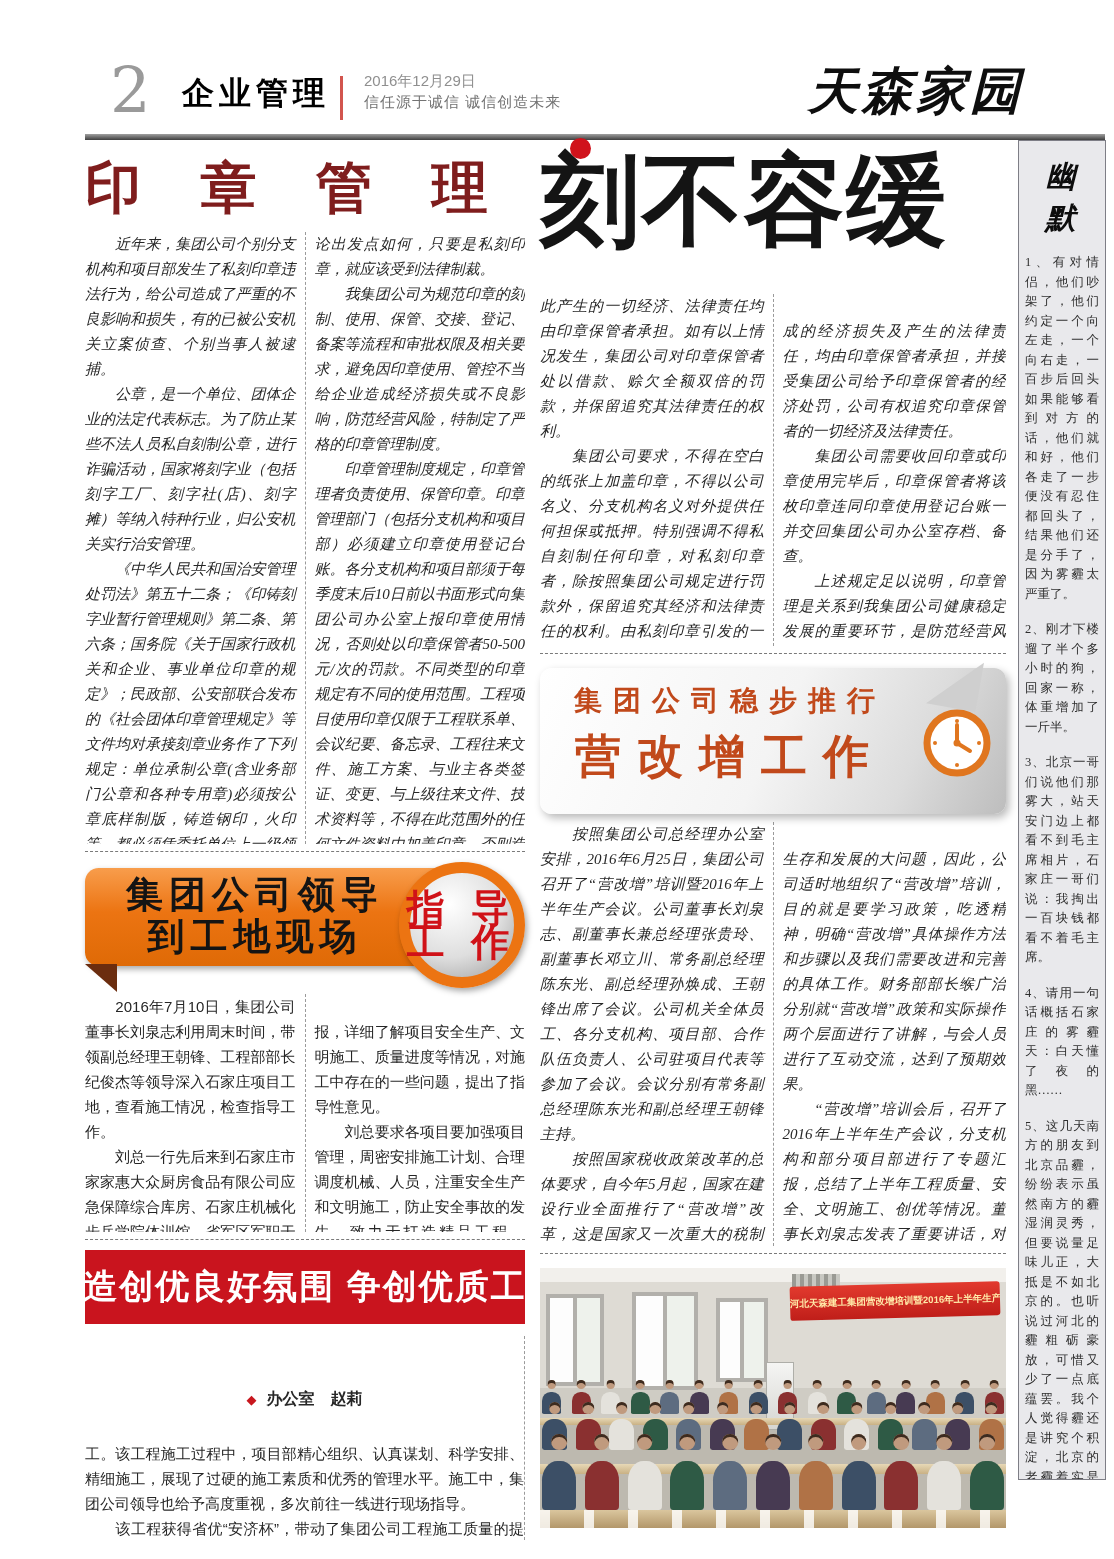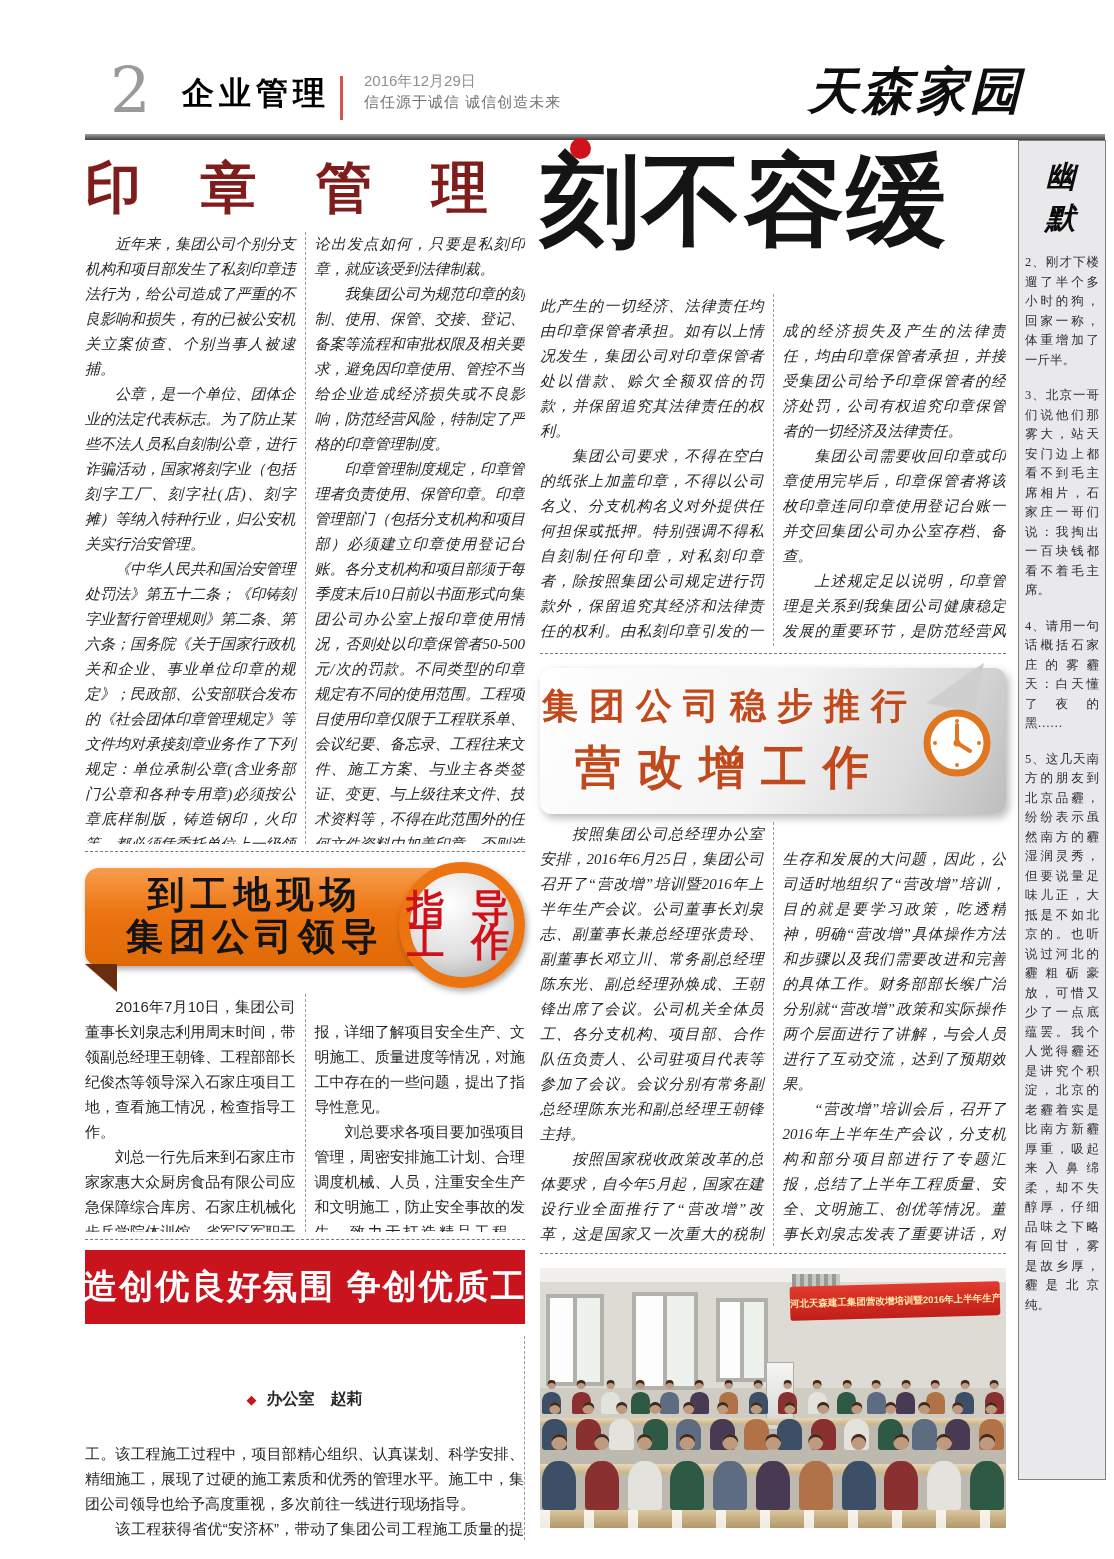--- a/index.html
+++ b/index.html
@@ -39,21 +39,21 @@
   #headline-right .red-dot{position:absolute;left:30px;top:14px;width:21px;height:21px;
                   border-radius:50%;background:#d0121b;}
   .seal-cols-left{height:612px;overflow:hidden;}
   .seal-cols-right{height:352px;overflow:hidden;}
   
   #vat-header{position:relative;height:146px;margin:14px 0 0;border-radius:12px;
      background:linear-gradient(115deg,#ffffff 0%,#f4f4f4 50%,#dcdcdc 78%,#bdbdbd 100%);
      box-shadow:3px 4px 8px rgba(0,0,0,.28);padding-top:14px;box-sizing:border-box;}
   #vat-header .curl{position:absolute;top:-10px;right:26px;width:0;height:0;
      border-left:50px solid transparent;border-bottom:50px solid #cfcfcf;transform:rotate(10deg);}
-  .vat-t1{font-size:36px;font-weight:900;color:#c1491b;letter-spacing:11px;text-align:center;
+  .vat-t1{font-size:28px;font-weight:900;color:#c1491b;letter-spacing:11px;text-align:center;
           margin-right:86px;}
   .vat-t2{font-size:46px;font-weight:900;color:#c1491b;letter-spacing:16px;text-align:center;
           margin-right:86px;margin-top:6px;}
   #clock{position:absolute;right:14px;top:40px;width:70px;height:70px;}
   .vat-cols{height:424px;overflow:hidden;margin-top:8px;}
   
   #visit-banner{position:relative;height:126px;margin:10px 0 6px;}
   #visit-banner .ribbon{position:absolute;left:0;top:6px;width:424px;height:98px;
      background:linear-gradient(#f89d4c,#ec7412 45%,#df6a06);
      border-radius:14px 50px 50px 14px;box-shadow:2px 3px 6px rgba(0,0,0,.35);}
@@ -147,22 +147,22 @@
 　　印章管理制度规定，印章管理者负责使用、保管印章。印章管理部门（包括分支机构和项目部）必须建立印章使用登记台账。各分支机构和项目部须于每季度末后10日前以书面形式向集团公司办公室上报印章使用情况，否则处以印章保管者50-500元/次的罚款。不同类型的印章规定有不同的使用范围。工程项目使用印章仅限于工程联系单、会议纪要、备忘录、工程往来文件、施工方案、与业主各类签证、变更、与上级往来文件、技术资料等，不得在此范围外的任何文件资料中加盖印章，否则造成的一切不良后果均由印章保管者承担。
 　　公司、分支机构、项目部签订的所有合同（包括建设工程施工合同、项目内部承包协议书、材料采购合同、劳务分包合同、周转材料及机械租赁合同等）需要盖章时，需向公司总部填写《合同评审表》，经总部评审通过后方可盖章，盖章的合同由总部经营部备案。
 　　印章保管者无权以公司名义、分支机构名义对外（单位或自然人）借款，无权在赊欠等有关文件上盖章，否则由</div>
   </div>
   <div class="dash"></div>
 
   <div id="visit-banner">
     <div class="ribbon"></div>
     <div class="fold"></div>
     <div class="ribbon-text">
+      <div>集团公司领导</div>
       <div>到工地现场</div>
-      <div>集团公司领导</div>
     </div>
     <div class="badge">
       <div>指 导</div>
       <div>工 作</div>
     </div>
   </div>
 
   <div class="cols visit-cols">
     <div class="col hei">　　2016年7月10日，集团公司董事长刘泉志利用周末时间，带领副总经理王朝锋、工程部部长纪俊杰等领导深入石家庄项目工地，查看施工情况，检查指导工作。
 　　刘总一行先后来到石家庄市家家惠大众厨房食品有限公司应急保障综合库房、石家庄机械化步兵学院体训馆、省军区军职干休所等三个项目现场实地查看，听取项目经理工作汇</div>
@@ -289,17 +289,18 @@
         <span class="p"></span>
         <span class="p"></span>
         <span class="p"></span>
     </div>
     <div class="desk d3"></div>
   </div>
 </div>
 
 <div id="sidebar">
   <div class="humor-title">幽 默</div>
+  <div class="humor-item">1、有对情侣，他们吵架了，他们约定一个向左走，一个向右走，一百步后回头如果能够看到对方的话，他们就和好，他们各走了一步便没有忍住都回头了，结果他们还是分手了，因为雾霾太严重了。</div>
   <div class="humor-item">2、刚才下楼遛了半个多小时的狗，回家一称，体重增加了一斤半。</div>
   <div class="humor-item">3、北京一哥们说他们那雾大，站天安门边上都看不到毛主席相片，石家庄一哥们说：我掏出一百块钱都看不着毛主席。</div>
   <div class="humor-item">4、请用一句话概括石家庄的雾霾天：白天懂了夜的黑……</div>
   <div class="humor-item">5、这几天南方的朋友到北京品霾，纷纷表示虽然南方的霾湿润灵秀，但要说量足味儿正，大抵是不如北京的。也听说过河北的霾粗砺豪放，可惜又少了一点底蕴罢。我个人觉得霾还是讲究个积淀，北京的老霾着实是比南方新霾厚重，吸起来入鼻绵柔，却不失醇厚，仔细品味之下略有回甘，雾是故乡厚，霾是北京纯。</div>
 </div>
 
 </body></html>

